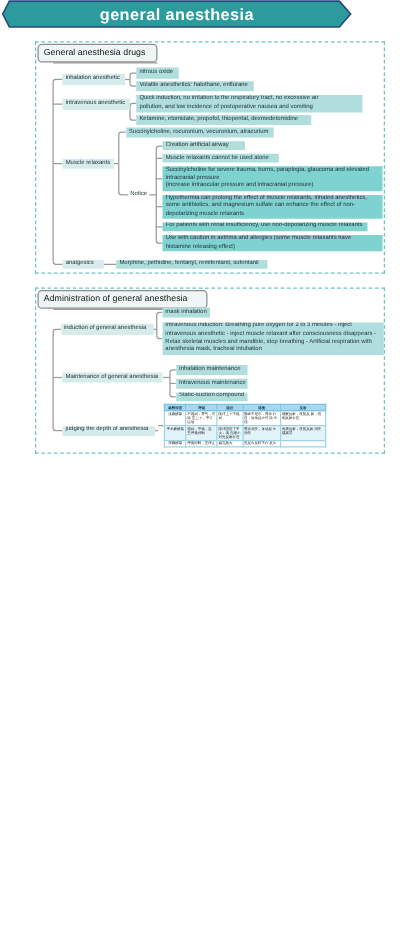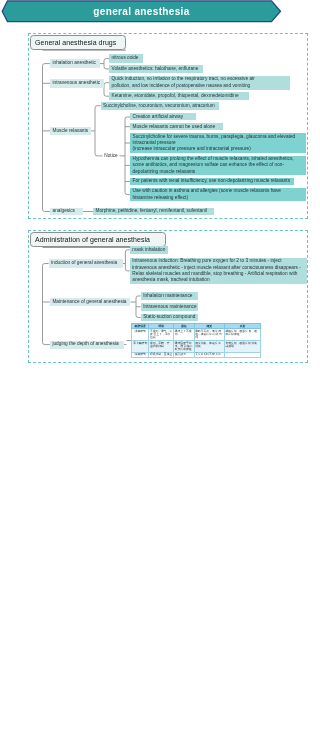--- a/index.html
+++ b/index.html
@@ -1,21 +1,21 @@
 <!DOCTYPE html>
 <html><head>
 <meta charset="utf-8">
 <style>
   html,body{margin:0;padding:0;background:#ffffff;}
   body{width:310px;height:752px;font-family:"Liberation Sans",sans-serif;position:relative;overflow:hidden;}
   #stage{position:absolute;left:0;top:0;width:310px;height:752px;}
   svg.lines{position:absolute;left:0;top:0;width:310px;height:752px;pointer-events:none;}
 
   .banner{position:absolute;left:1px;top:0px;width:281px;height:23px;}
-  .banner .t{position:absolute;left:0;top:0;width:281px;height:22px;display:flex;align-items:center;justify-content:center;color:#fff;font-size:10px;font-weight:bold;letter-spacing:.35px;}
+  .banner .t{position:absolute;left:0;top:0;width:281px;height:22px;display:flex;align-items:center;justify-content:center;color:#fff;font-size:13px;font-weight:bold;letter-spacing:.35px;}
 
   .frame{position:absolute;border:1px dashed #6cc3c3;box-sizing:border-box;}
 
   .n1{position:absolute;box-sizing:border-box;background:#eef5f4;border:1.2px solid #8e8e8e;border-radius:3.5px;
       display:flex;align-items:center;padding-left:4px;color:#141414;font-size:7px;letter-spacing:.05px;white-space:nowrap;}
   .n1:after{content:"";position:absolute;left:1px;top:1.5px;right:-1.5px;bottom:-1.5px;border-radius:3.5px;
       box-shadow:1.3px 1.3px 0 rgba(130,130,130,.75);z-index:-1;}
 
   .nb{position:absolute;box-sizing:border-box;display:flex;align-items:center;white-space:pre-wrap;
       padding:0 1.5px 0 2.5px;color:#27333a;font-size:4.75px;line-height:6.3px;letter-spacing:.005px;overflow:hidden;}

